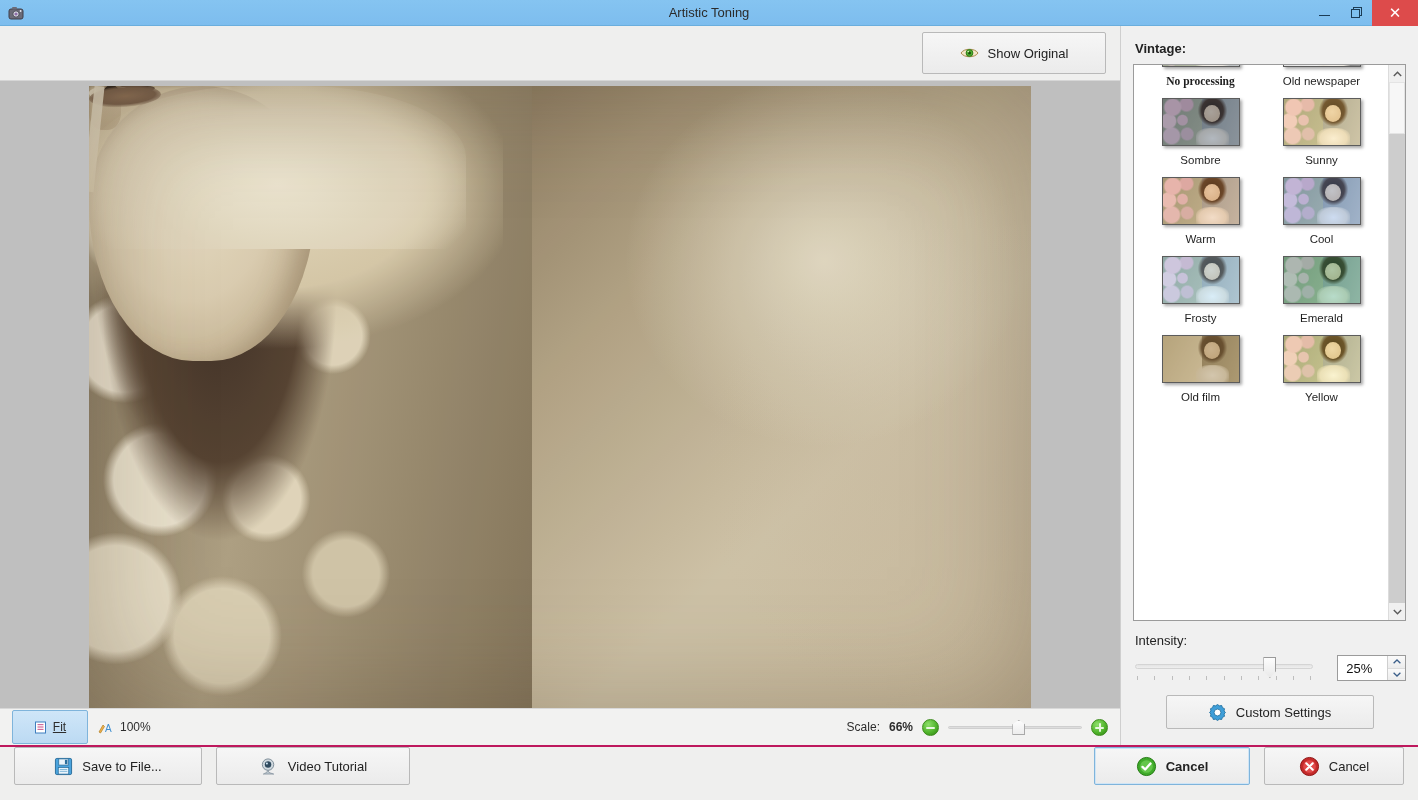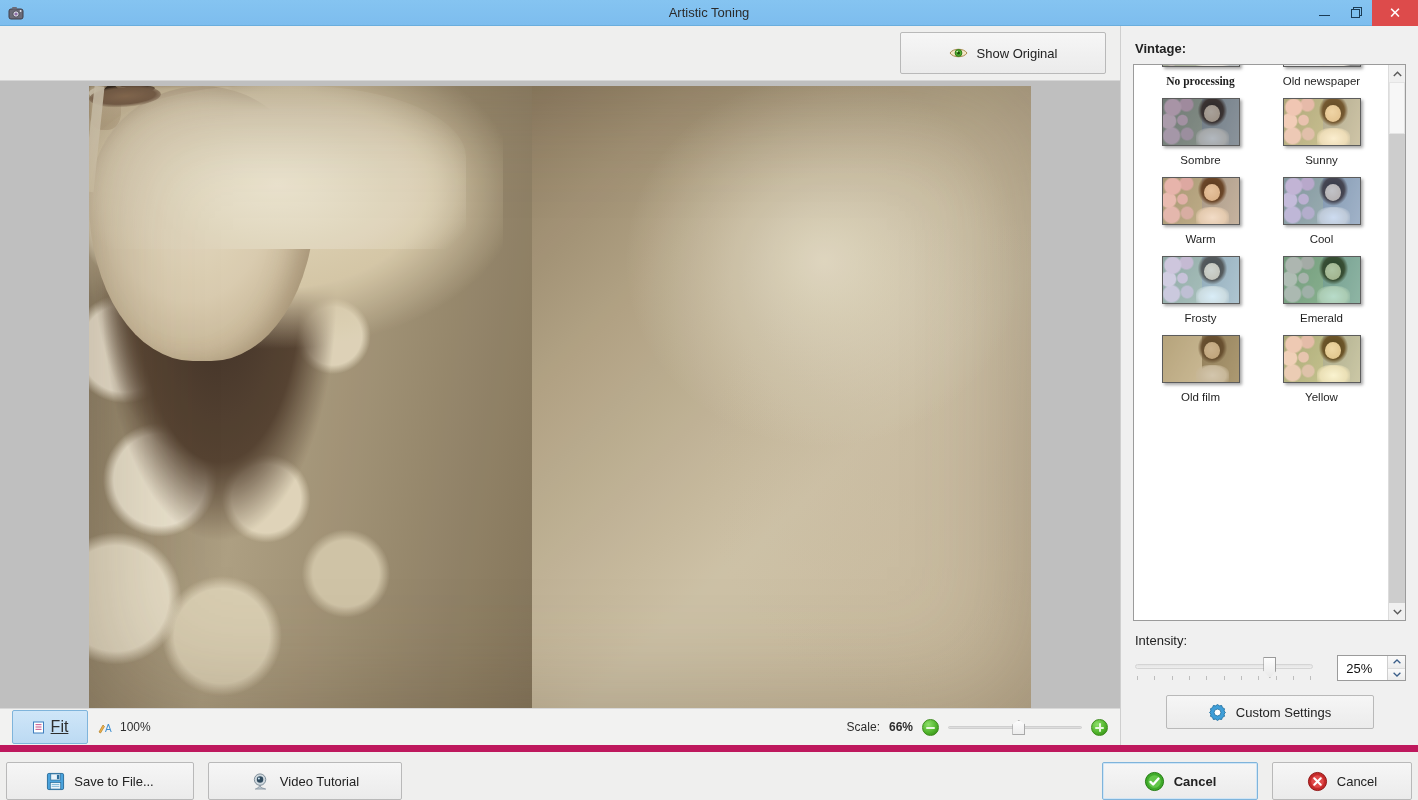--- a/index.html
+++ b/index.html
@@ -75,21 +75,21 @@
   .btn {
     background: linear-gradient(180deg, #f6f6f6 0%, #ebebeb 100%);
     border: 1px solid #b9b9b9;
     border-radius: 2px;
     font-size: 13px; color: #222;
     display: inline-flex; align-items: center; justify-content: center;
     gap: 9px;
     cursor: default;
     padding: 0 12px;
   }
-  #show-original { width: 206px; height: 42px; }
+  #show-original { width: 184px; height: 42px; }
 
   
   .canvas-wrap {
     flex: 1; min-height: 0;
     background: #bfbfbf;
     position: relative;
     overflow: hidden;
     display: flex; align-items: flex-start; justify-content: center;
   }
   .photo {
@@ -179,21 +179,21 @@
     border-top: 1px solid #d8d8d8;
     display: flex; align-items: center;
     padding: 0 12px; gap: 10px;
     font-size: 12px; color: #2d2d2d;
   }
   .fit-btn {
     height: 34px; width: 76px;
     background: linear-gradient(180deg,#cfe6f8,#bcdaf3);
     border: 1px solid #7fb4db; border-radius: 2px;
     display: inline-flex; align-items: center; justify-content: center; gap: 6px;
-    font-size: 16px; cursor: default; text-decoration: underline;
+    font-size: 12px; cursor: default; text-decoration: underline;
   }
   .pct100 { display: inline-flex; align-items: center; gap: 5px; font-size: 12px; }
   .zb-right { margin-left: auto; display: flex; align-items: center; gap: 9px; }
   .scale-lbl { font-size: 12px; }
   .scale-val { font-size: 12px; font-weight: bold; }
   .circ-btn { width: 17px; height: 17px; border-radius: 50%; display:block; }
   .circ-minus {
     background: radial-gradient(circle at 36% 30%, #8ee06a 0%, #4fb32a 58%, #2e7d14 100%);
     position: relative; border: 1px solid #3d8c1c;
   }
@@ -210,23 +210,23 @@
     position:absolute; left: 48%; top: 1px; width: 13px; height: 15px;
     background: linear-gradient(180deg,#fcfcfc,#ededed);
     border: 1px solid #a9a9a9;
     clip-path: polygon(50% 0%, 100% 30%, 100% 100%, 0% 100%, 0% 30%);
   }
 
   
   .bottombar {
     height: 55px; min-height: 55px;
     background: #efefee;
-    border-top: 7px solid #be185d;
-    display: flex; align-items: flex-end;
-    padding: 0 6px; gap: 14px;
+    border-top: 2px solid #be185d;
+    display: flex; align-items: flex-start;
+    padding: 0 14px; gap: 14px;
   }
   .bottombar .btn { height: 38px; }
   #save-to-file { width: 188px; }
   #video-tutorial { width: 194px; }
   .bb-right { margin-left: auto; display: flex; gap: 14px; }
   #apply-btn {
     width: 156px; height: 38px; font-weight: bold;
     border: 1px solid #7fb4db;
     box-shadow: 0 0 0 1px #cfe5f6 inset;
   }

